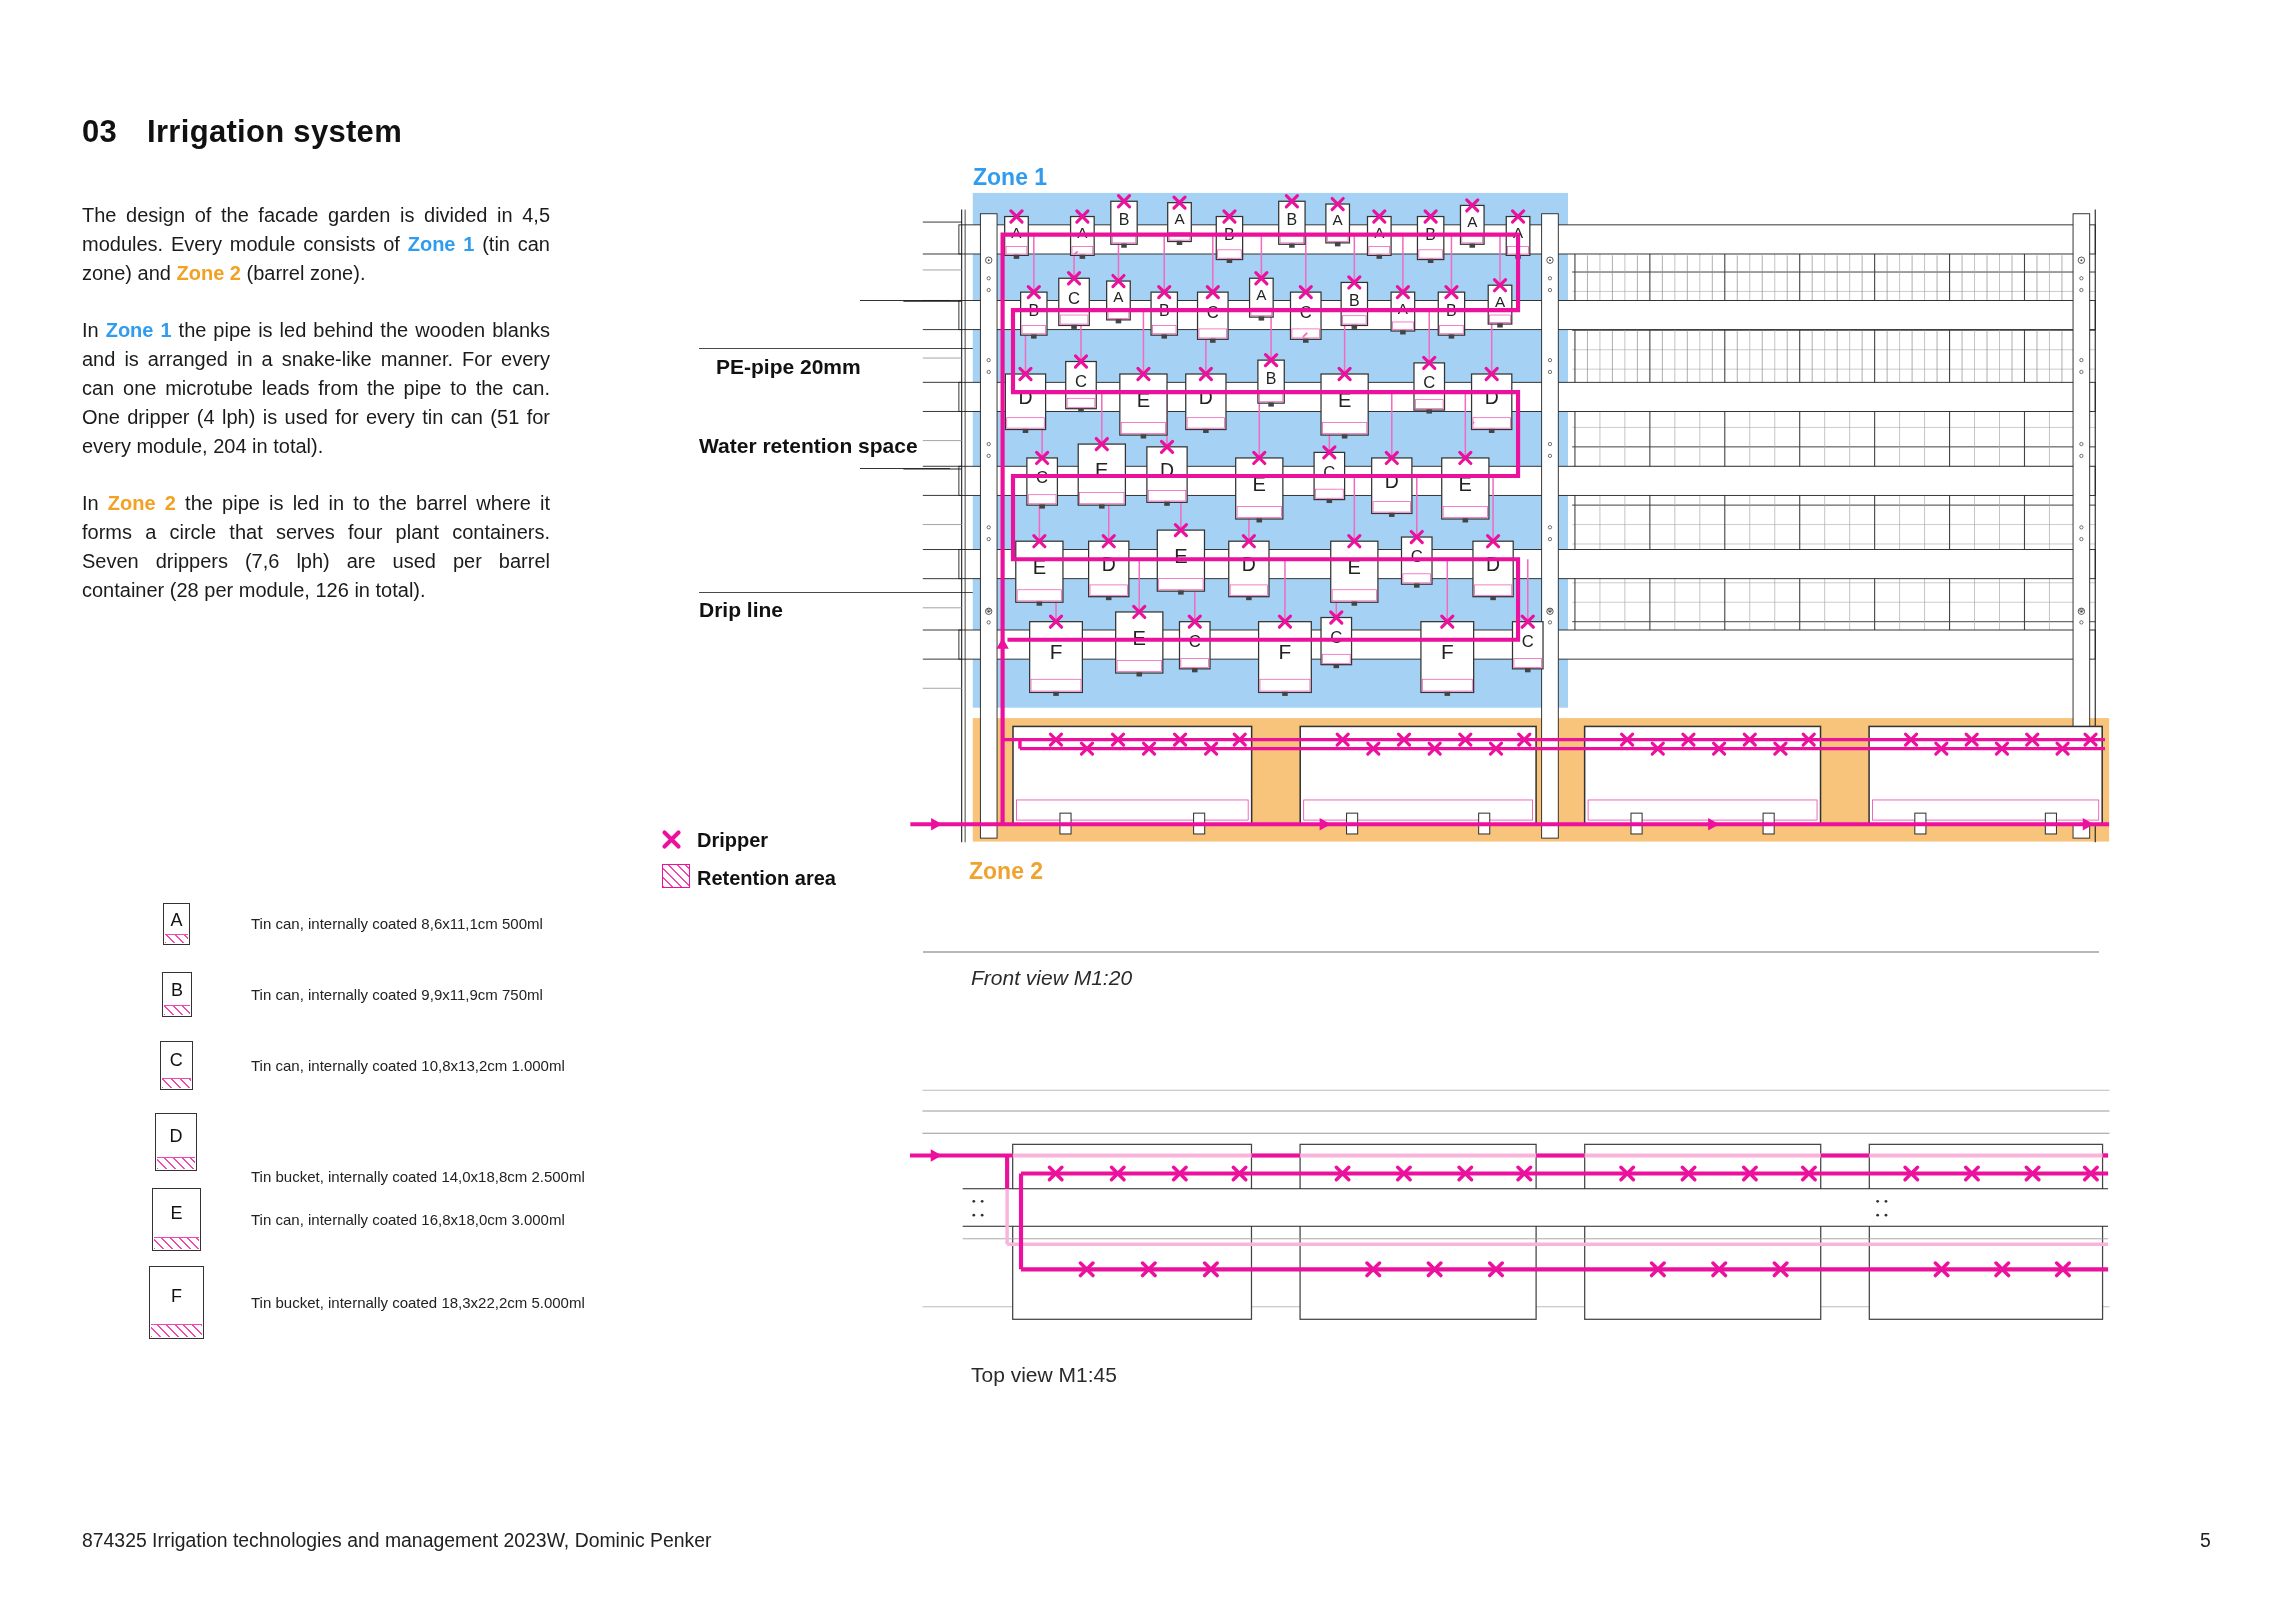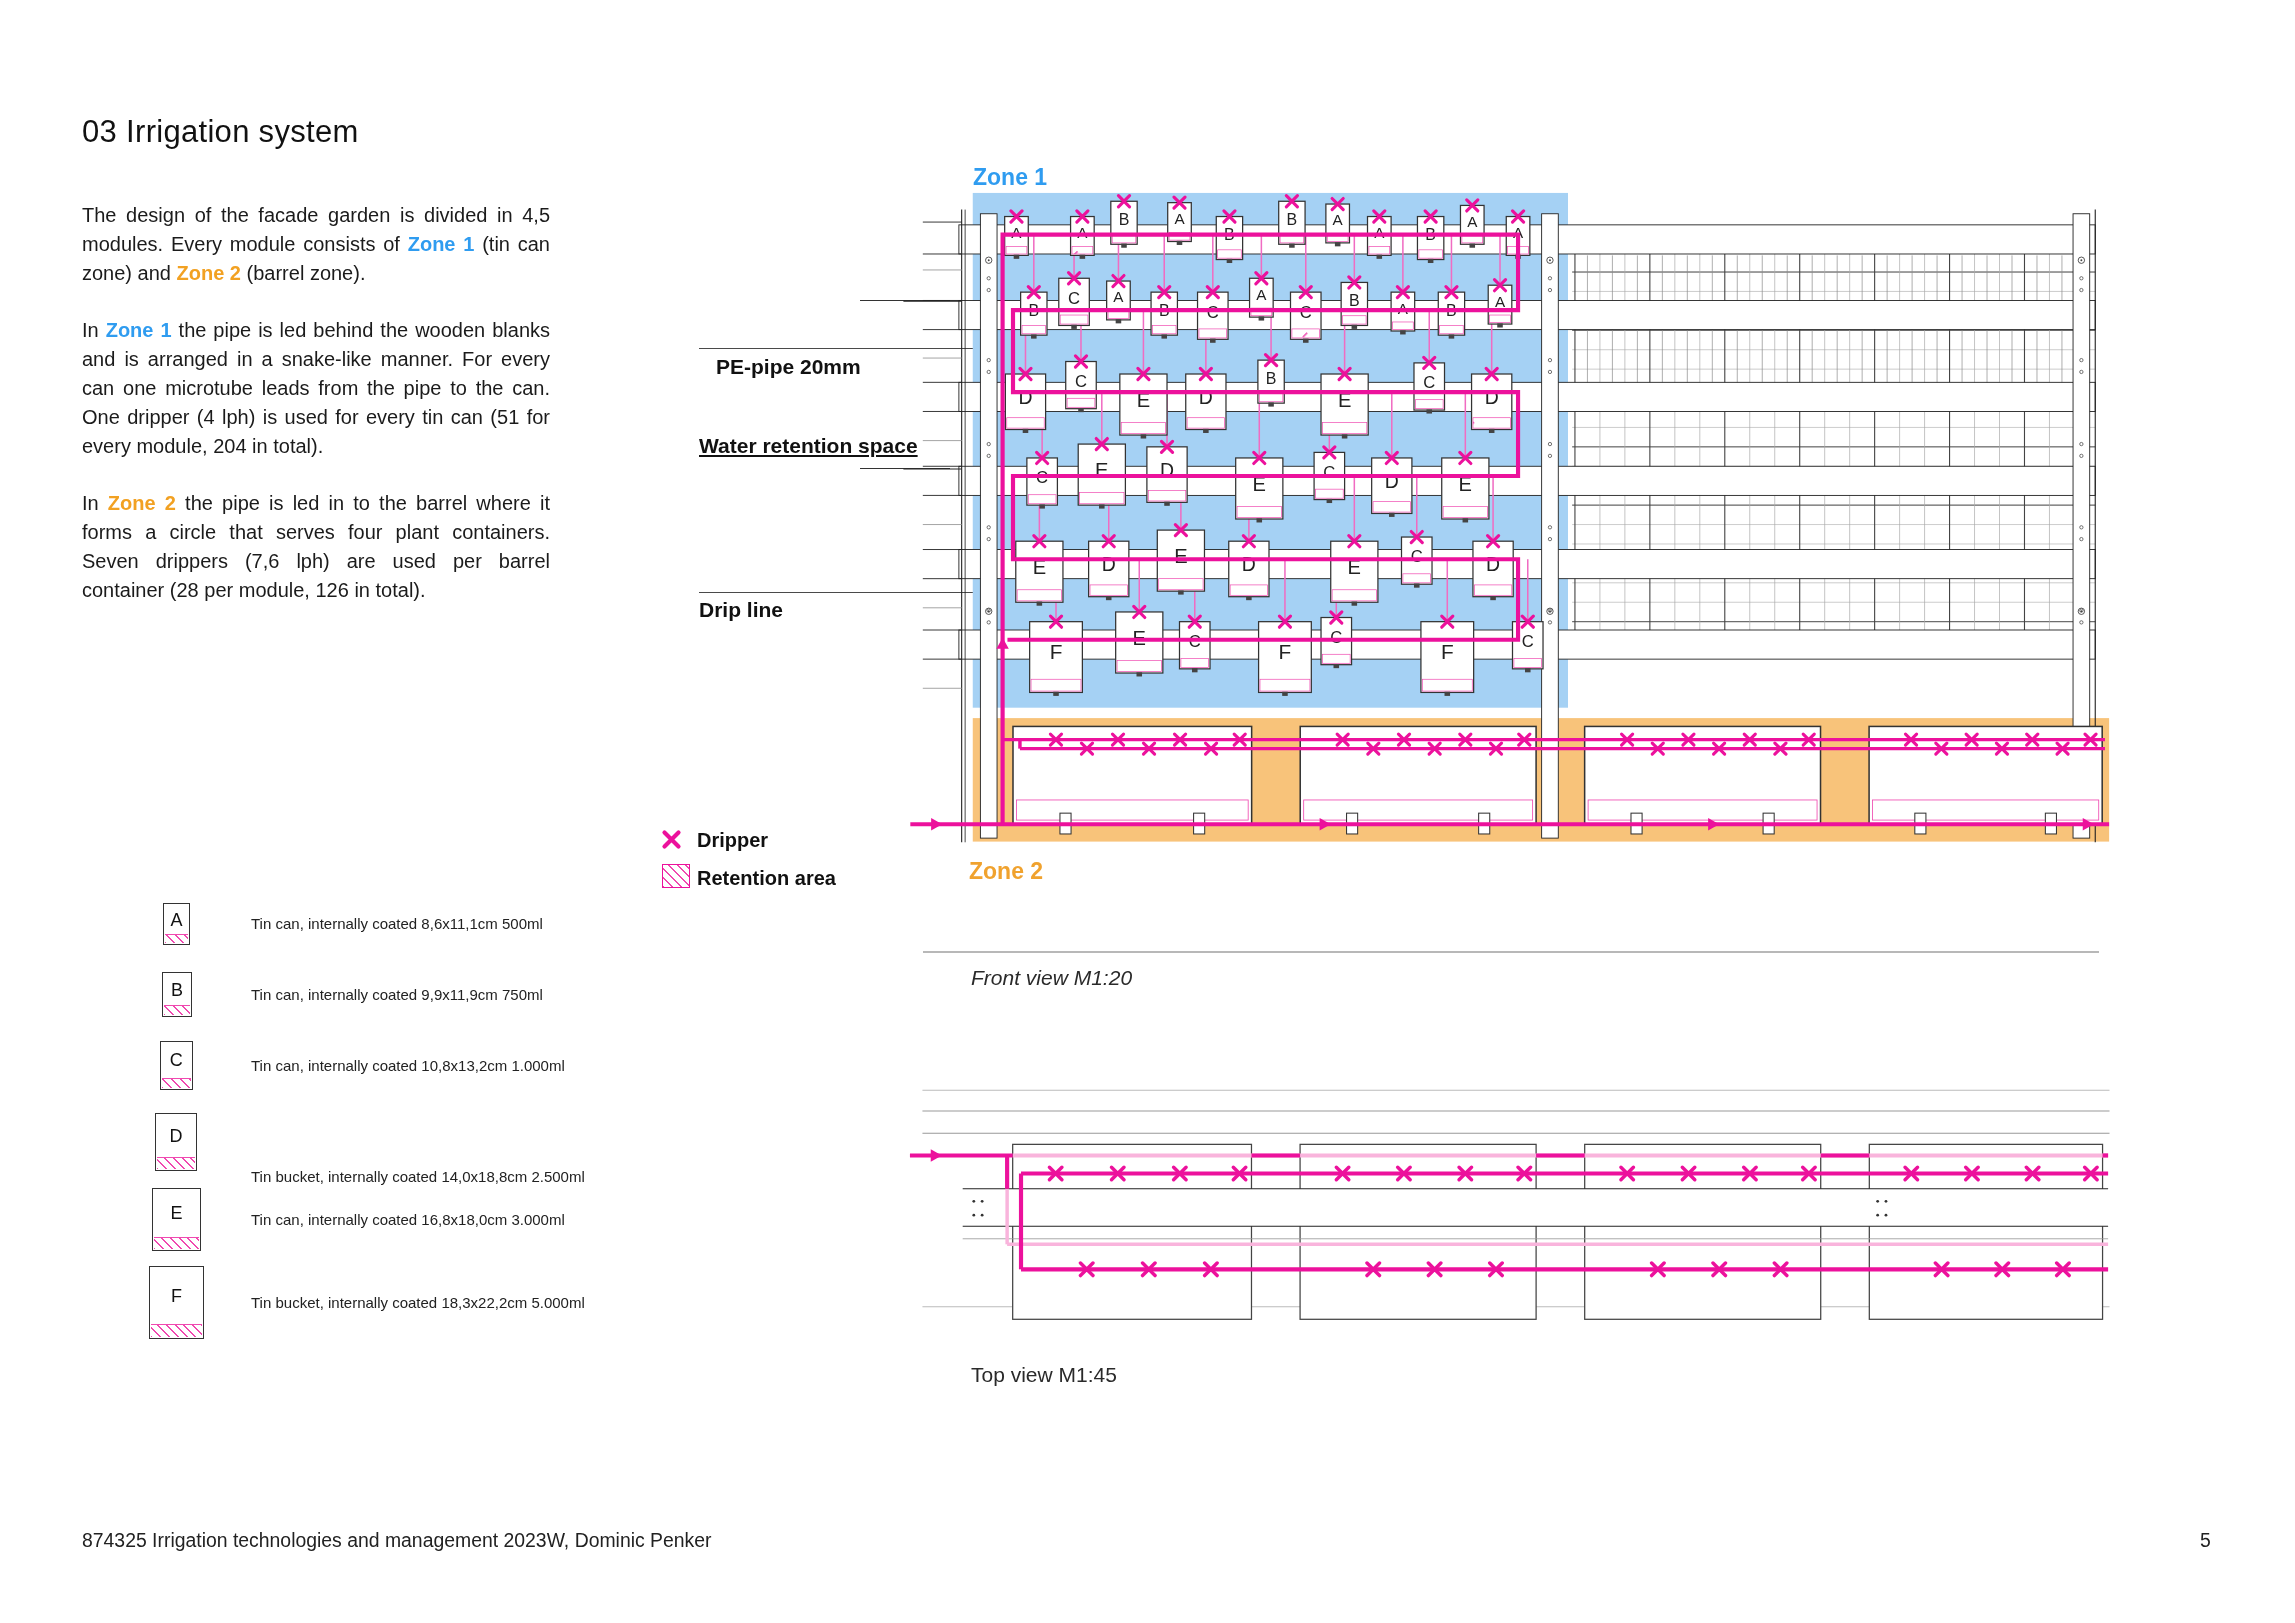--- a/index.html
+++ b/index.html
@@ -1,18 +1,18 @@
 <!DOCTYPE html>
 <html style="font-size:11px"><head>
 <meta charset="utf-8">
 <style>
   html,body{margin:0;padding:0;background:#ffffff;}
   body{width:2295px;height:1623px;position:relative;font-family:"Liberation Sans",sans-serif;color:#1b1b1b;overflow:hidden;}
   .abs{position:absolute;}
-  .title{left:82px;top:114px;font-size:31px;font-weight:normal;letter-spacing:0.3px;display:flex;gap:9px;color:#111;}
+  .title{left:82px;top:114px;font-size:31px;font-weight:bold;letter-spacing:0.3px;display:flex;gap:30px;color:#111;}
   #paragraphs{left:82px;top:201px;width:468px;font-size:20px;line-height:29px;text-align:justify;}
   #paragraphs p{margin:0 0 28px 0;}
   .z1{color:#2f9cf0;font-weight:bold;}
   .z2{color:#f2a122;font-weight:bold;}
   .anno{font-size:21px;font-weight:bold;color:#111;}
   .leader{height:1.4px;background:#4a4a4a;}
   .lvl{height:1.4px;background:#333;}
   .legend-label{font-size:20px;font-weight:bold;color:#111;}
   .cap{font-size:21px;color:#2a2a2a;}
   .zl{font-size:23px;font-weight:bold;}
@@ -35,21 +35,21 @@
 </div>
 
 <div class="abs" id="paragraphs">
     <p><span>The design of the facade garden is divided in 4,5 modules. Every module consists of </span><span class="z1">Zone 1</span><span> (tin can zone) and </span><span class="z2">Zone 2</span><span> (barrel zone).</span></p>
     <p><span>In </span><span class="z1">Zone 1</span><span> the pipe is led behind the wooden blanks and is arranged in a snake-like manner. For every can one microtube leads from the pipe to the can. One dripper (4 lph) is used for every tin can (51 for every module, 204 in total).</span></p>
     <p><span>In </span><span class="z2">Zone 2</span><span> the pipe is led in to the barrel where it forms a circle that serves four plant containers. Seven drippers (7,6 lph) are used per barrel container (28 per module, 126 in total).</span></p>
   </div>
 
 <div class="abs leader" style="left:699px;top:348px;width:336px;"></div>
 <div class="abs anno" style="left:716px;top:355px;">PE-pipe 20mm</div>
-<div class="abs anno" style="left:699px;top:434px;text-decoration:underline;">Water retention space</div>
+<div class="abs anno" style="left:699px;top:434px;">Water retention space</div>
 <div class="abs leader" style="left:699px;top:592px;width:336px;"></div>
 <div class="abs anno" style="left:699px;top:598px;">Drip line</div>
 <div class="abs lvl" style="left:860px;top:300px;width:90px;"></div>
 <div class="abs lvl" style="left:860px;top:468px;width:90px;"></div>
 
 <svg class="abs" style="left:661px;top:829px;" width="21" height="21" viewBox="0 0 30 30">
   <path d="M5 5 L25 25 M5 25 L25 5" stroke="#ec119c" stroke-width="6" stroke-linecap="round"></path>
 </svg>
 <div class="abs legend-label" style="left:697px;top:829px;">Dripper</div>
 <div class="abs swatch hatch" style="left:662px;top:864px;"></div>

